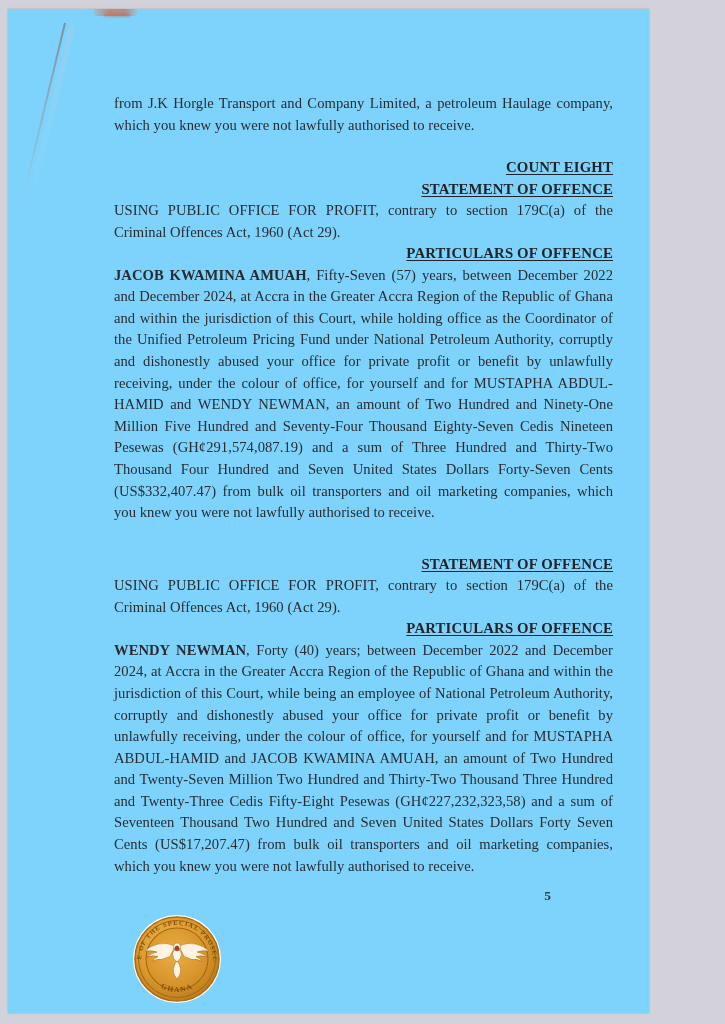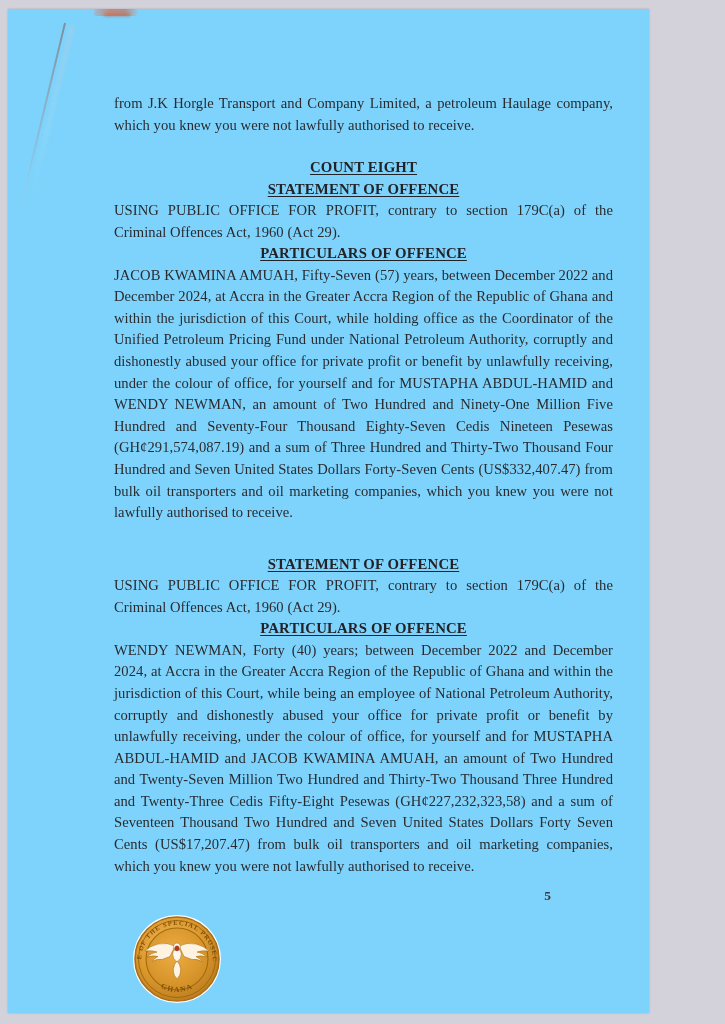--- a/index.html
+++ b/index.html
@@ -112,31 +112,31 @@
     text-justify: inter-word;
     letter-spacing: 0.05px;
   }
   .para.lastline-left { text-align-last: left; }
 
   .spacer-sm { height: 21px; }
   .spacer-md { height: 30px; }
 
   .heading {
     margin: 0;
-    text-align: center;
+    text-align: right;
     font-size: 14.8px;
     line-height: 21.4px;
     font-weight: bold;
     color: #232327;
     text-decoration: underline;
     text-underline-offset: 1.5px;
     letter-spacing: 0.15px;
   }
 
-  .b { font-weight: normal; }
+  .b { font-weight: bold; }
 
   .page-number {
     position: absolute;
     right: 98px;
     top: 879px;
     font-size: 13.5px;
     font-weight: bold;
     color: #3a3a3e;
   }
 

